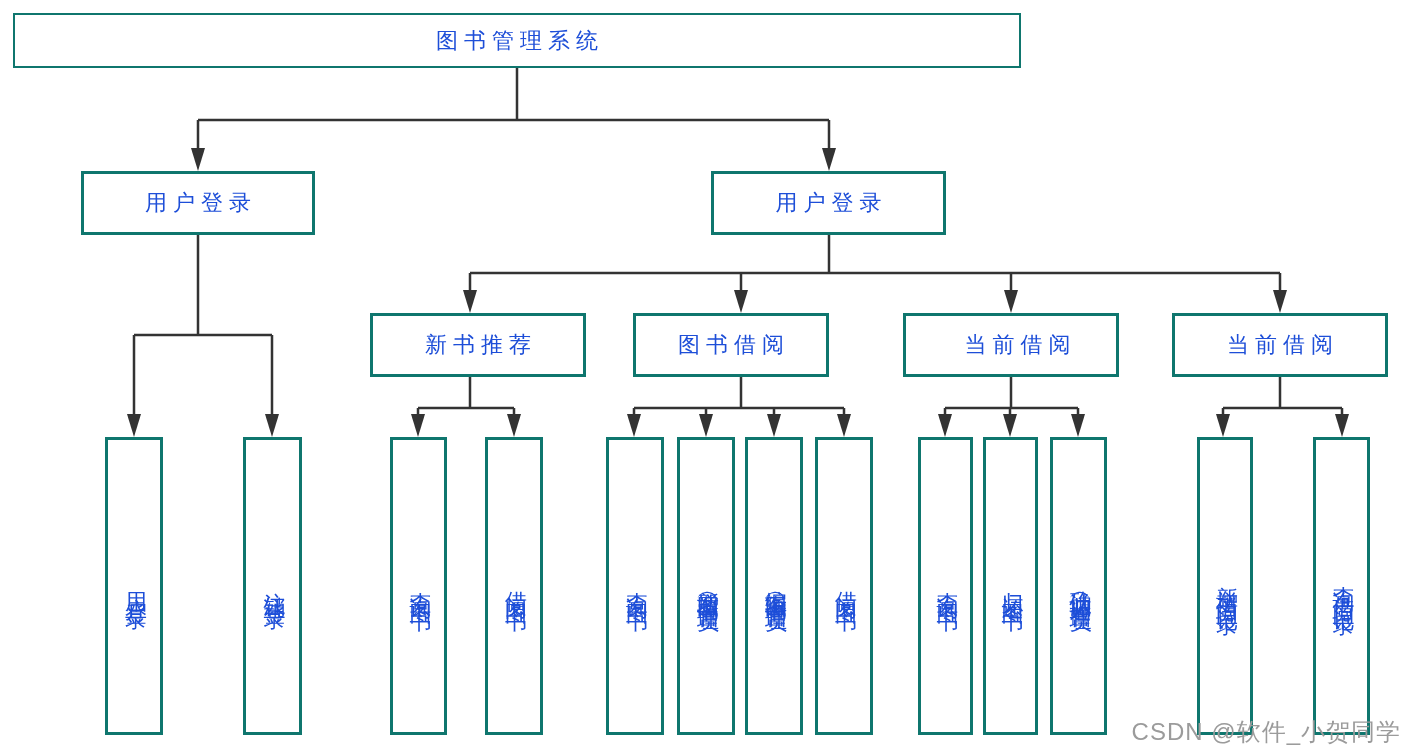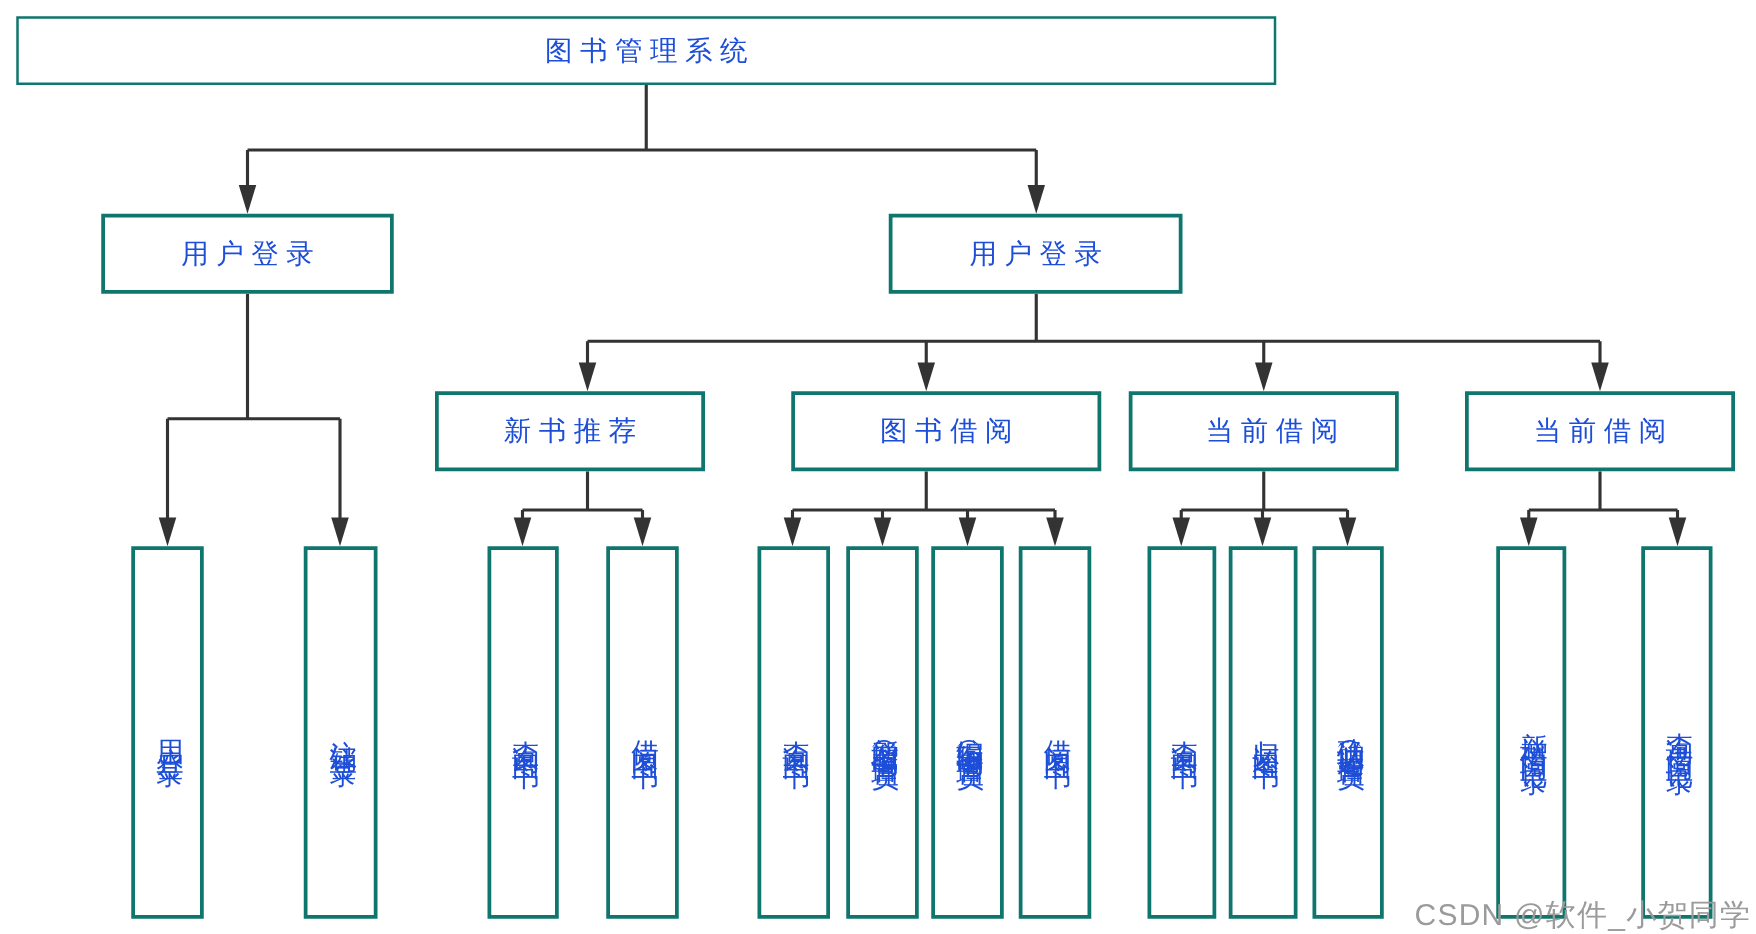--- a/index.html
+++ b/index.html
@@ -35,22 +35,22 @@
     font-size: 22px;
     letter-spacing: 6px;
     text-indent: 6px; 
     white-space: nowrap;
   }
   .box.root  { left: 13px;   top: 13px;  width: 1008px; height: 55px; border-width: 2px; }
   .box.lvl2  { top: 171px; height: 64px; }
   .box.lvl3  { top: 313px; height: 64px; }
   .b-user-login { left: 81px;  width: 234px; }
   .b-book-mgmt  { left: 711px; width: 235px; }
-  .b-new-book   { left: 348px;  width: 216px; }
-  .b-borrowing  { left: 633px;  width: 248px; }
+  .b-new-book   { left: 370px;  width: 216px; }
+  .b-borrowing  { left: 633px;  width: 196px; }
   .b-current    { left: 903px;  width: 216px; padding-left: 13px; }
   .b-records    { left: 1172px; width: 216px; }
   .box.v {
     top: 437px;
     height: 298px;
     writing-mode: vertical-rl;
     font-size: 22px;
     letter-spacing: 6px;
     line-height: 1;
   }

